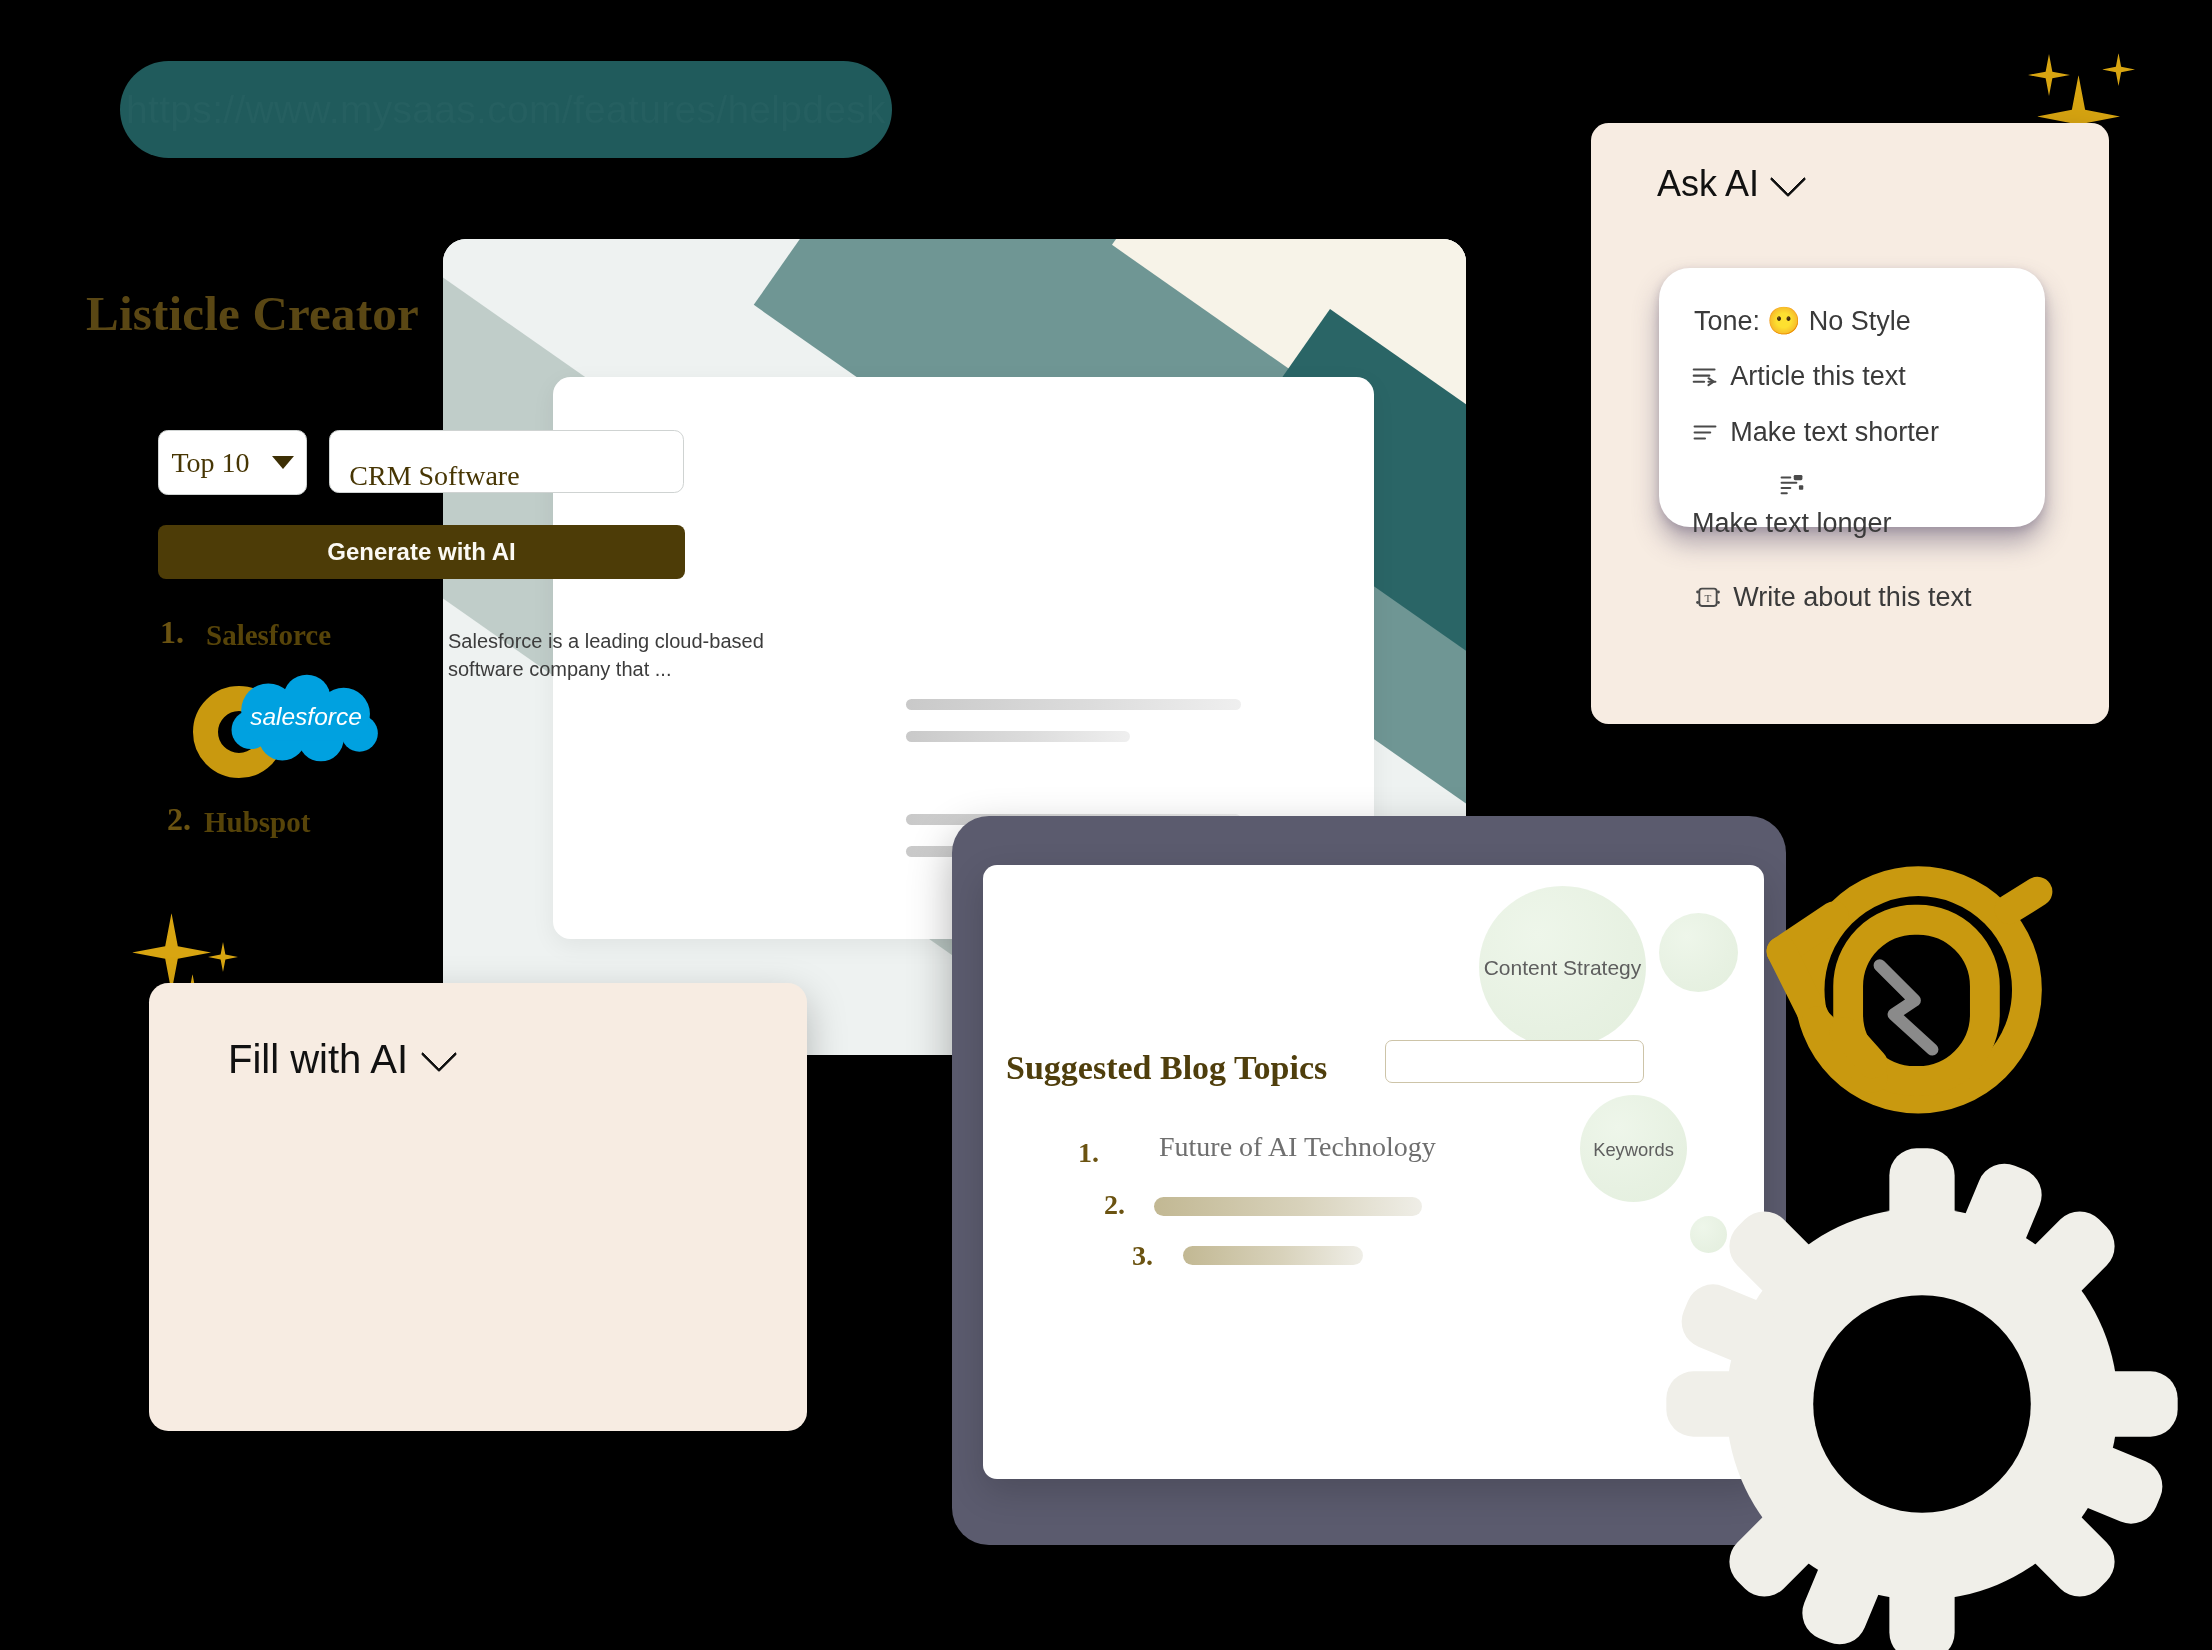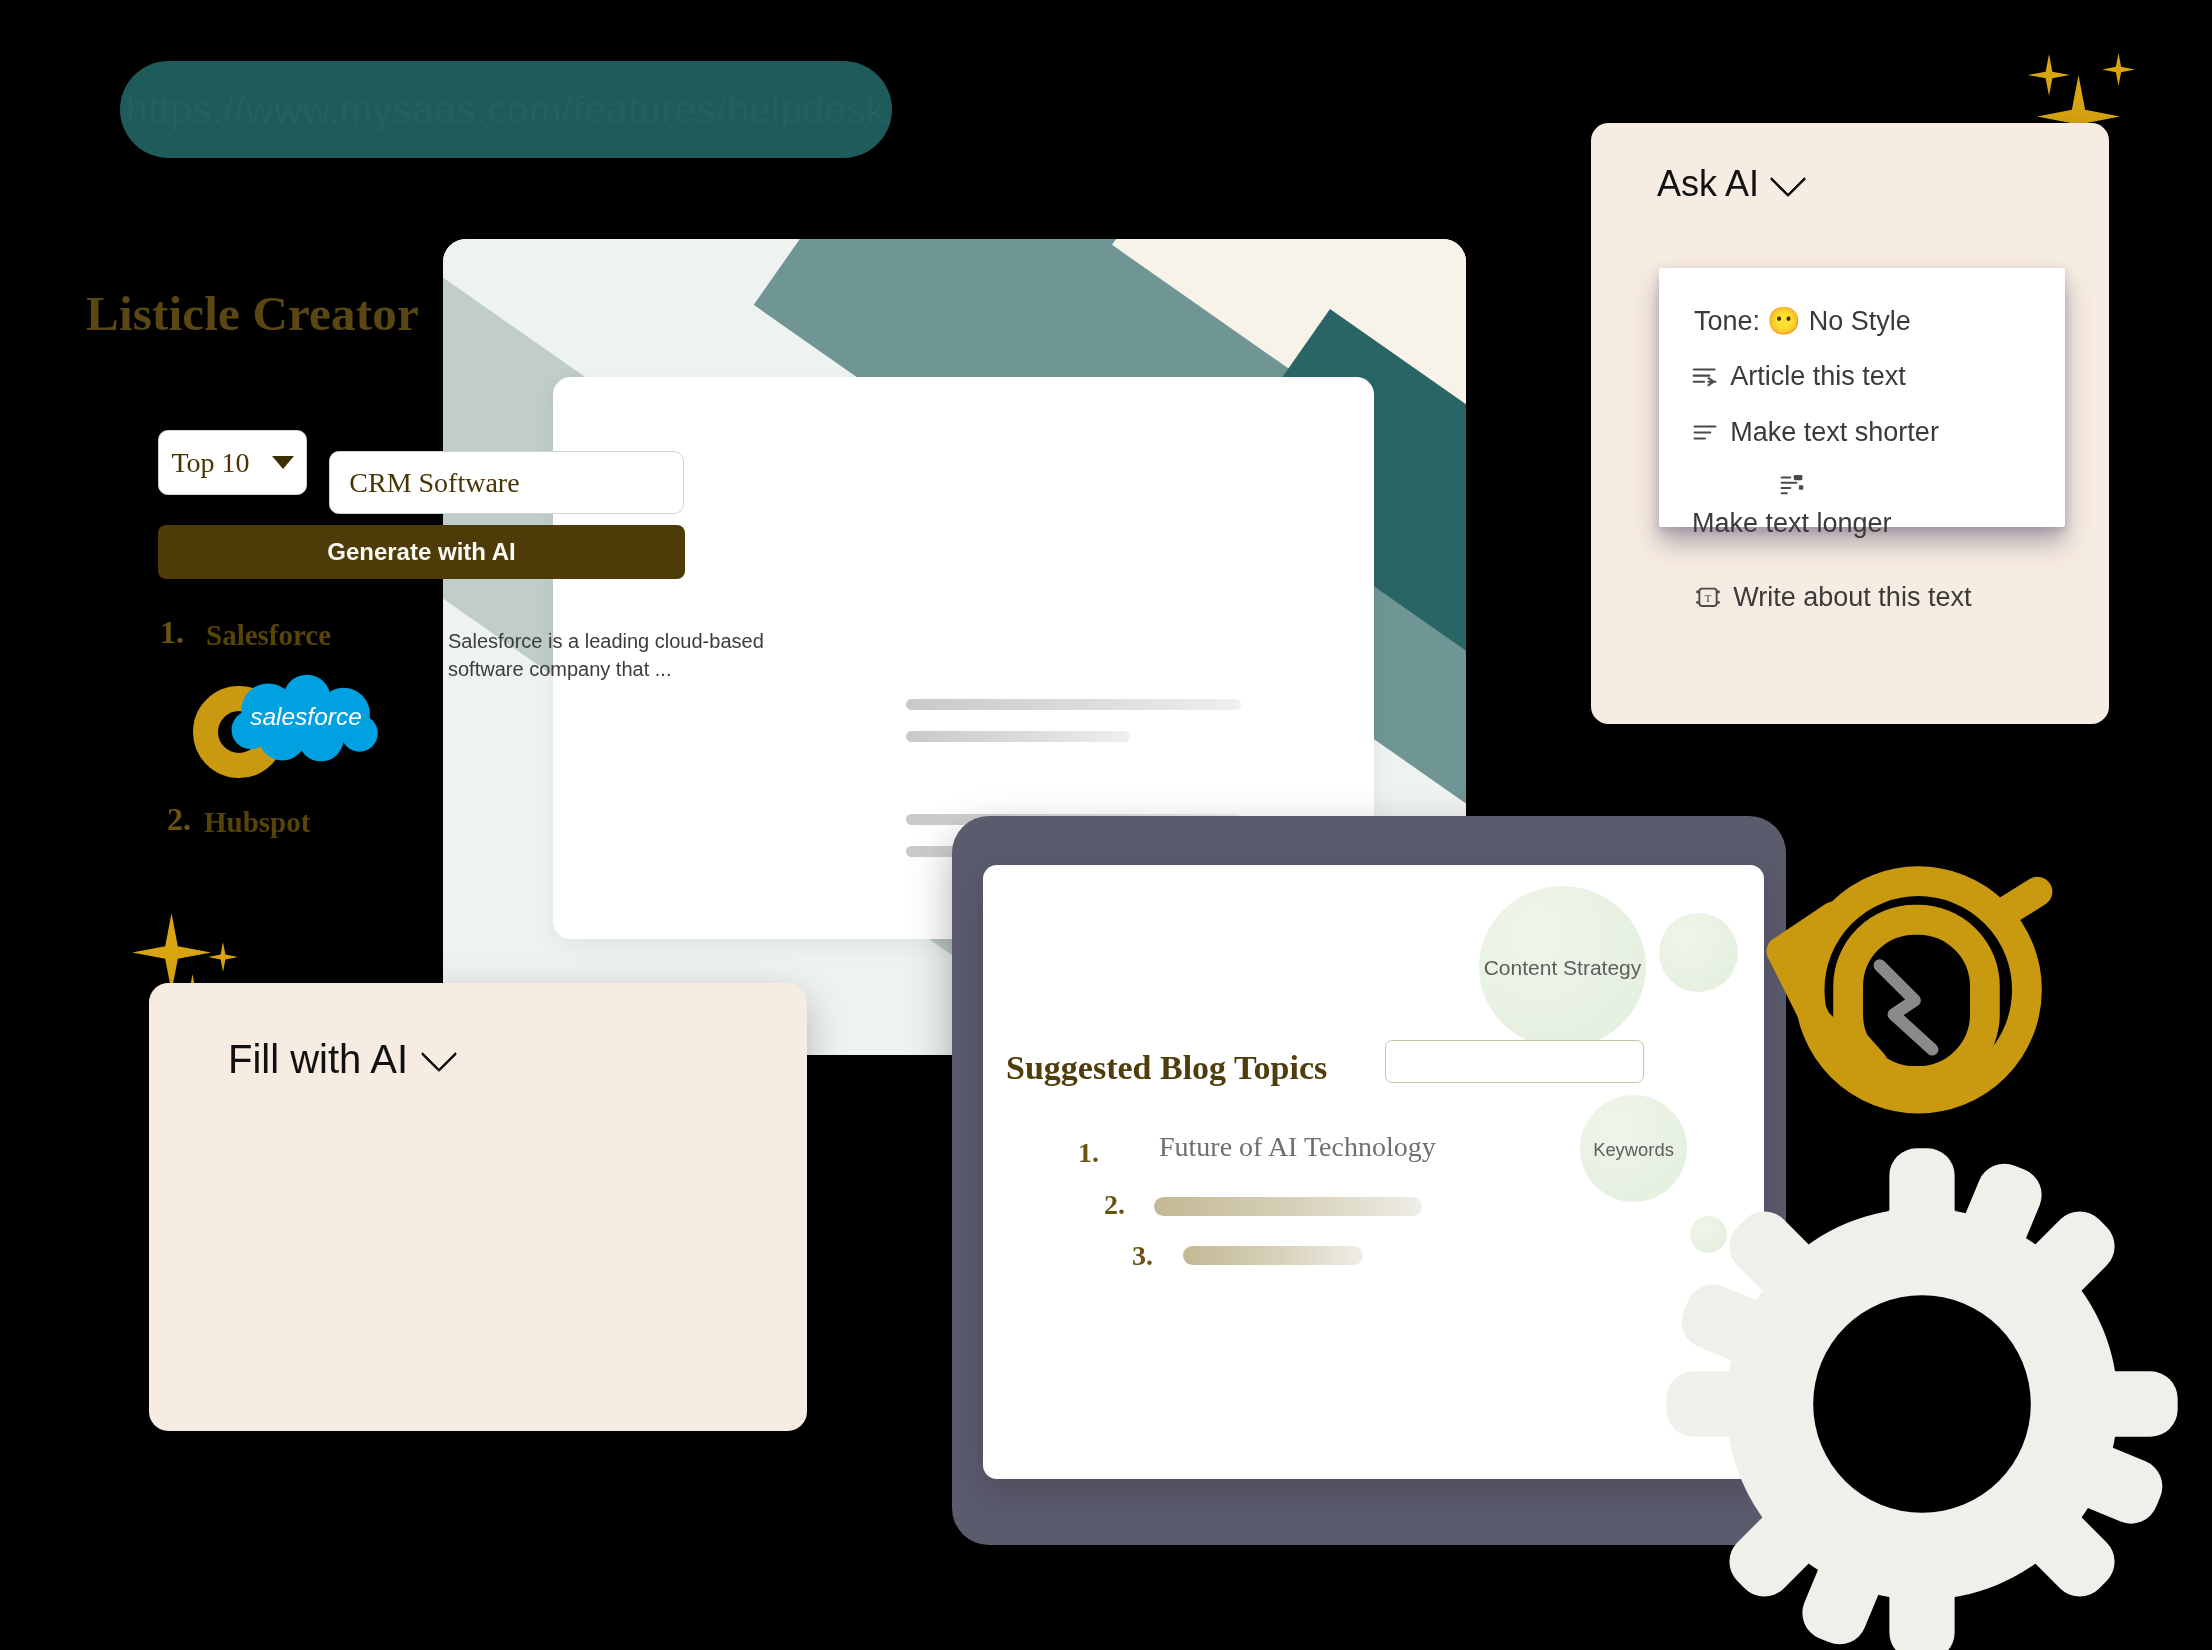--- a/index.html
+++ b/index.html
@@ -50,23 +50,23 @@
   #listicle-inner{position:absolute;left:110px;top:138px;width:821px;height:562px;
     background:#fff;border-radius:17.6px;box-shadow:0 7px 24.6px rgba(0,0,0,.06);}
 
   #top-select{position:absolute;left:158px;top:430px;width:147px;height:63px;
     background:#fff;border:1.3px solid #cfd3d2;border-radius:9.7px;
     display:flex;align-items:center;justify-content:center;gap:22px;}
   #top-select .lbl{font-size:28px;color:#473604;font-family:"Liberation Serif",serif;}
   #caret{width:0;height:0;border-left:11.4px solid transparent;
     border-right:11.4px solid transparent;border-top:13px solid #3d2f04;}
 
-  #crm-input{position:absolute;left:329px;top:451px;width:355px;height:63px;
+  #crm-input{position:absolute;left:329px;top:430px;width:355px;height:63px;
     background:#fff;border:1.3px solid #cfd3d2;border-radius:9.7px;
-    display:flex;align-items:center;padding-left:19.3px;box-sizing:border-box;}
+    display:flex;align-items:flex-end;padding-left:19.3px;box-sizing:border-box;}
   #crm-input .val{font-size:28px;color:#473604;font-family:"Liberation Serif",serif;}
 
   #generate-btn{position:absolute;left:158px;top:525px;width:527px;height:54px;
     background:#4d3c07;border-radius:8px;display:flex;align-items:center;
     justify-content:center;}
   #generate-btn span{font-size:24px;color:#fbf9f3;font-weight:700;}
 
   .num{font-family:"Liberation Serif",serif;font-weight:700;color:#6b5311;}
   .itemname{font-family:"Liberation Serif",serif;font-weight:700;color:#574409;}
 
@@ -83,22 +83,22 @@
     background:linear-gradient(90deg,#c9c9c9 0%,#dcdcdc 55%,#efefef 100%);}
 
   
   #askai-card{position:absolute;left:1591px;top:123px;width:518px;height:601px;
     background:#f7ece2;border-radius:17.6px;box-shadow:0 14px 39px rgba(0,0,0,.25);}
   #askai-head{position:absolute;left:66px;top:40px;display:flex;align-items:center;gap:16px;}
   #askai-head .t{font-size:36px;color:#111;}
   .chev{width:23px;height:23px;border-right:3.5px solid #111;border-bottom:3.5px solid #111;
     transform:rotate(45deg);margin-top:-10.5px;border-radius:1.8px;}
   #askai-menu{position:absolute;left:68px;top:145px;width:386px;height:259px;
-    background:#fff;border-radius:2px;
-    box-shadow:0 16px 26px rgba(90,80,110,.45),0 3.5px 8.8px rgba(90,80,110,.25);padding-left:20px;}
+    background:#fff;border-radius:31px;
+    box-shadow:0 16px 26px rgba(90,80,110,.45),0 3.5px 8.8px rgba(90,80,110,.25);}
   .menu-row{position:absolute;display:flex;align-items:center;gap:12.3px;
     font-size:27px;color:#3a3a3a;white-space:nowrap;}
 
   
   #fill-card{position:absolute;left:149px;top:983px;width:658px;height:448px;
     background:#f7ece2;border-radius:19.3px;box-shadow:0 14px 39px rgba(0,0,0,.25);}
   #fill-head{position:absolute;left:79px;top:54px;display:flex;align-items:center;gap:17.6px;}
   #fill-head .t{font-size:40px;color:#111;}
   #fill-menu{position:absolute;left:81px;top:176px;width:492px;height:215px;
     background:#fff;border-radius:23px;

